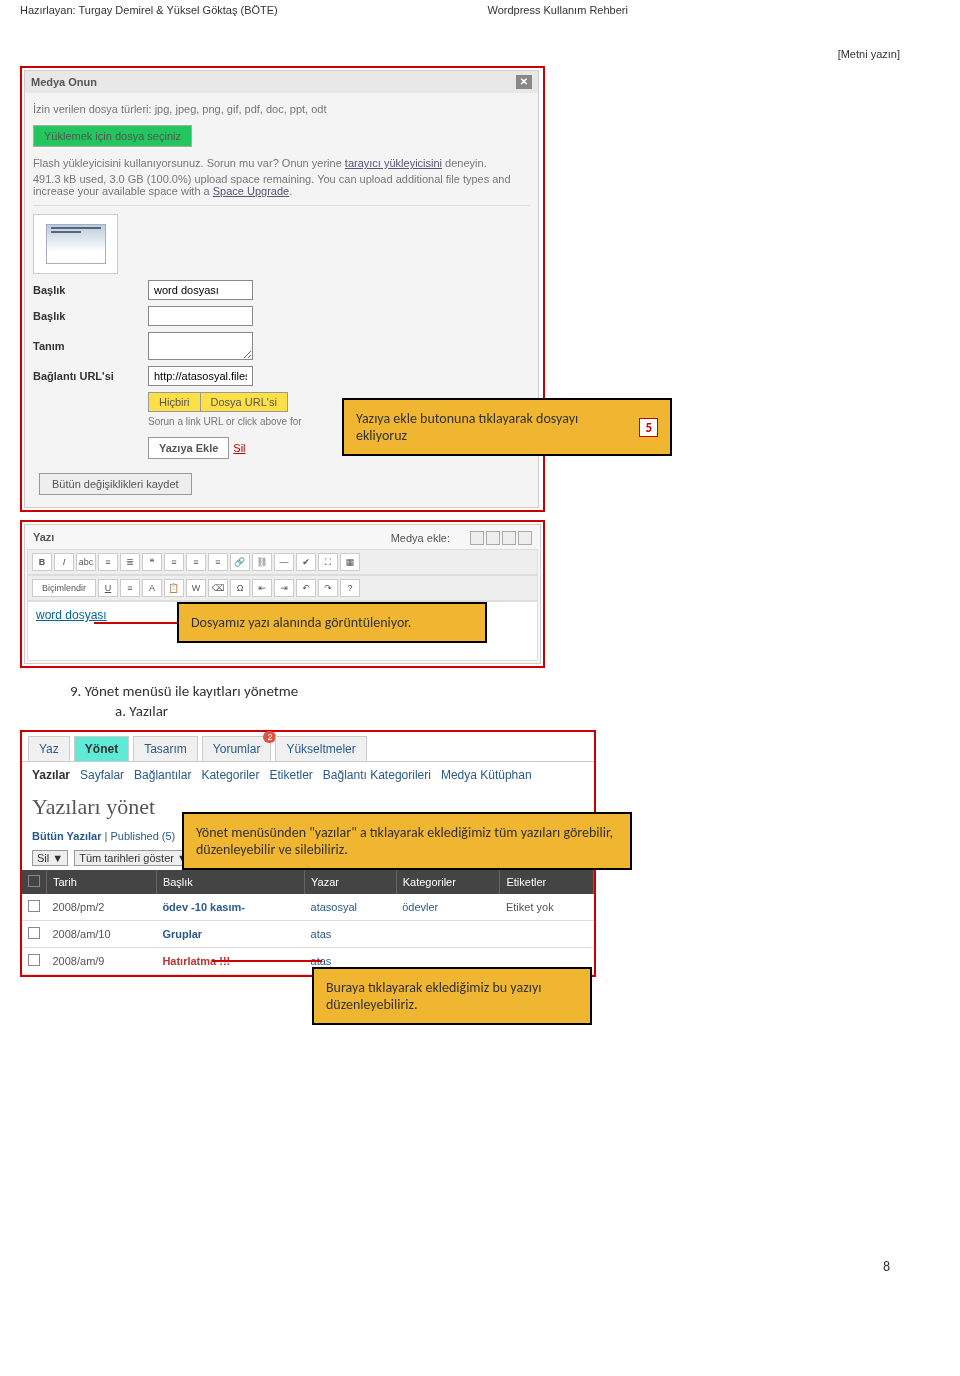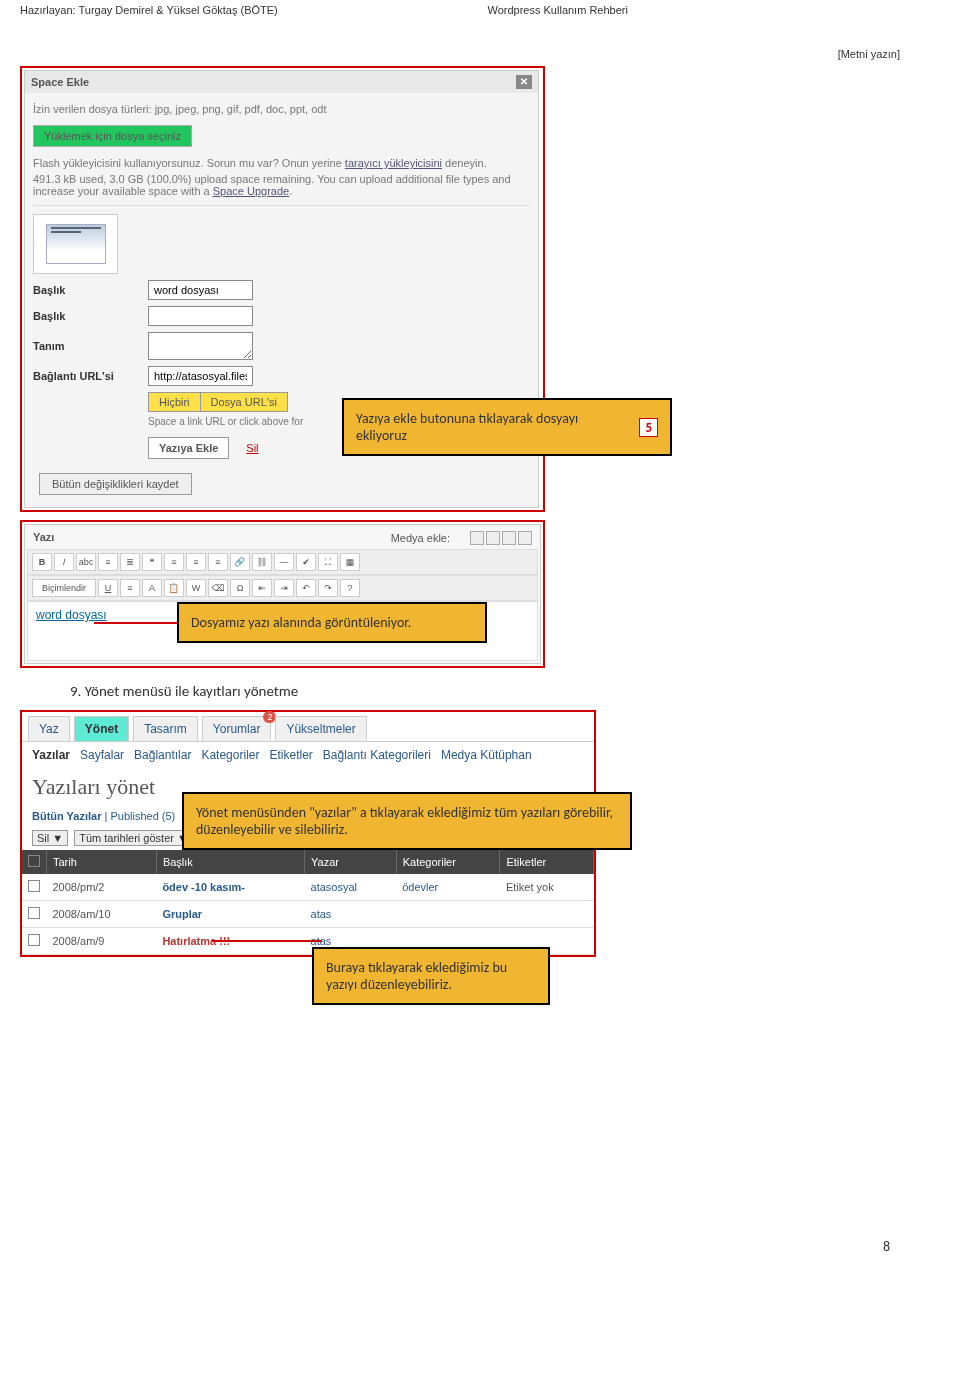--- a/index.html
+++ b/index.html
@@ -28,21 +28,21 @@
 .form-row { display: flex; align-items: center; margin: 6px 0; font-size: 11px; }
 .form-label { width: 115px; font-weight: bold; color: #333; flex-shrink: 0; }
 .input-box { border: 1px solid #888; padding: 3px 5px; font-size: 11px; background: #fff; }
 .w1 { width: 105px; }
 .w2 { width: 105px; }
 
 .tab-btns { display: flex; gap: 0; margin-left: 115px; }
 .tab-btn { border: 1px solid #999; background: #fde047; padding: 3px 10px; font-size: 11px; color: #555; margin-right: -1px; }
 .enter-txt { font-size: 10px; color: #777; margin-left: 115px; margin-top: 4px; }
 
-.bottom-btns { display: flex; align-items: center; gap: 17px; margin: 10px 0 6px 115px; }
+.bottom-btns { display: flex; align-items: center; gap: 4px; margin: 10px 0 6px 115px; }
 .btn-primary { border: 1px solid #999; background: #fff; padding: 4px 10px; font-size: 11px; font-weight: bold; }
 .btn-link-red { color: #b00; text-decoration: underline; font-size: 11px; }
 .save-all { border: 1px solid #999; background: #eee; padding: 4px 12px; font-size: 11px; margin: 8px 6px 6px 6px; }
 
 .callout { background: #f0b632; border: 2px solid #000; padding: 10px 12px; font-size: 14px; font-family: Calibri, Arial, sans-serif; display: flex; align-items: center; gap: 10px; position: absolute; z-index: 10; }
 .callout .num { background: #fff; border: 1px solid #c00; color: #c00; font-weight: bold; padding: 1px 5px; font-size: 13px; margin-left: auto; }
 
 .editor-area { border: 1px solid #ccc; background: #f7f7f7; padding: 2px; font-size: 11px; }
 .editor-top { padding: 4px 6px; font-weight: bold; color: #555; display: flex; justify-content: space-between; }
 .toolbar { display: flex; gap: 2px; padding: 3px 4px; background: #eee; border: 1px solid #ddd; flex-wrap: wrap; }
@@ -82,21 +82,21 @@
 
 <div class="top-header">
   <span>Hazırlayan: Turgay Demirel &amp; Yüksel Göktaş (BÖTE)</span>
   <span>Wordpress Kullanım Rehberi</span>
   <span class="top-right">[Metni yazın]</span>
 </div>
 
 <div class="redbox" style="width: 525px;">
   <div class="dialog">
     <div class="dialog-title">
-      <span>Space Ekle</span>
+      <span>Medya Onun</span>
       <span class="close-x">✕</span>
     </div>
     <div class="dialog-body">
       <div class="small-txt">İzin verilen dosya türleri: jpg, jpeg, png, gif, pdf, doc, ppt, odt</div>
       <div class="file-btn">Yüklemek için dosya seçiniz</div>
       <div class="small-txt">
         <span>Flash yükleyicisini kullanıyorsunuz. Sorun mu var? Onun yerine</span>
         <span class="link-u">tarayıcı yükleyicisini</span>
         <span>deneyin.</span>
       </div>
@@ -127,21 +127,21 @@
         <textarea class="input-box w1" style="height: 28px;"></textarea>
       </div>
       <div class="form-row">
         <div class="form-label">Bağlantı URL'si</div>
         <input class="input-box w2" value="http://atasosyal.files.w" style="">
       </div>
       <div class="tab-btns">
         <div class="tab-btn">Hiçbiri</div>
         <div class="tab-btn">Dosya URL'si</div>
       </div>
-      <div class="enter-txt">Space a link URL or click above for</div>
+      <div class="enter-txt">Sorun a link URL or click above for</div>
 
       <div class="bottom-btns">
         <div class="btn-primary">Yazıya Ekle</div>
         <span class="btn-link-red">Sil</span>
       </div>
       <div class="save-all" style="display:inline-block;">Bütün değişiklikleri kaydet</div>
     </div>
   </div>
 
   <div class="callout" style="left: 320px; top: 330px; width: 330px;">
@@ -207,20 +207,21 @@
     </div>
   </div>
   <div class="conn-line" style="left: 72px; top: 100px; width: 85px;"></div>
 
   <div class="callout" style="left: 155px; top: 80px; width: 310px;">
     <span>Dosyamız yazı alanında görüntüleniyor.</span>
   </div>
 </div>
 
 <div class="section-h">9. Yönet menüsü ile kayıtları yönetme</div>
+<div class="section-sub">a. Yazılar</div>
 
 <div class="redbox2" style="width: 576px; position: relative; padding:0;">
   <div style="background:#fff;">
     <div class="admin-tabs">
       <div class="atab">Yaz</div>
       <div class="atab active">Yönet</div>
       <div class="atab">Tasarım</div>
       <div class="atab">
         <span>Yorumlar</span>
         <span class="badge-num">2</span>
@@ -285,21 +286,21 @@
         </tr>
       </tbody>
     </table>
   </div>
 
   <div class="callout" style="left: 160px; top: 80px; width: 450px;">
     <span>Yönet menüsünden "yazılar" a tıklayarak eklediğimiz tüm yazıları görebilir, düzenleyebilir ve silebiliriz.</span>
   </div>
 
   <div class="conn-line" style="left: 190px; top: 228px; width: 110px;"></div>
-  <div class="callout" style="left: 290px; top: 235px; width: 238px;">
+  <div class="callout" style="left: 290px; top: 235px; width: 280px;">
     <span>Buraya tıklayarak eklediğimiz bu yazıyı düzenleyebiliriz.</span>
   </div>
 </div>
 
 <div style="height:300px;"></div>
 <div class="page-num">8</div>
 
 </div>
 
 </body></html>

